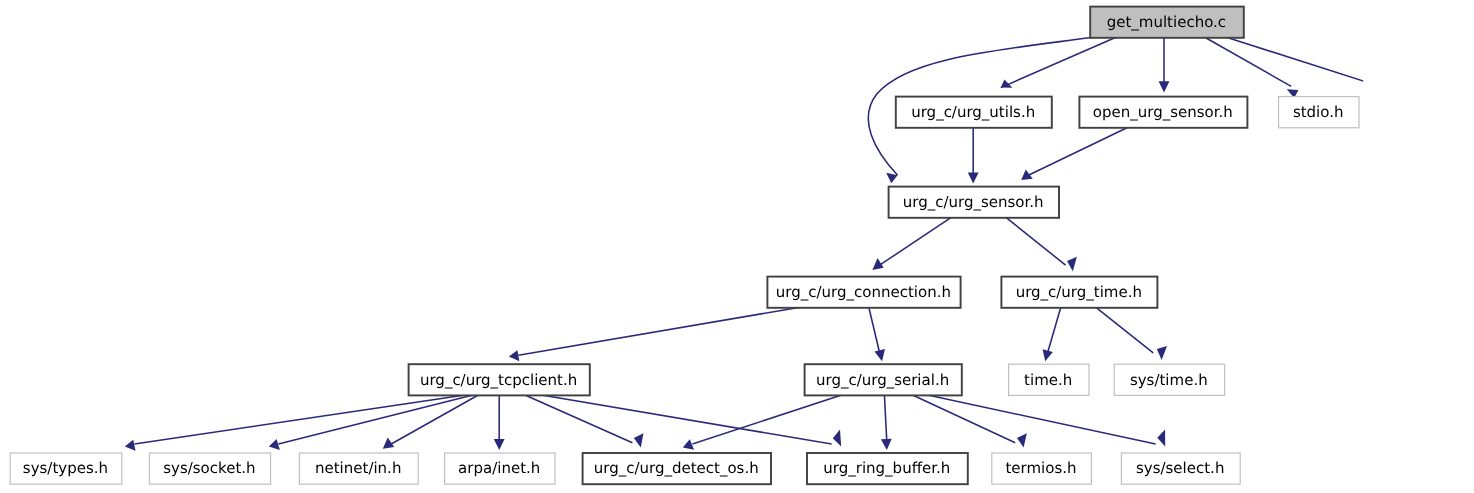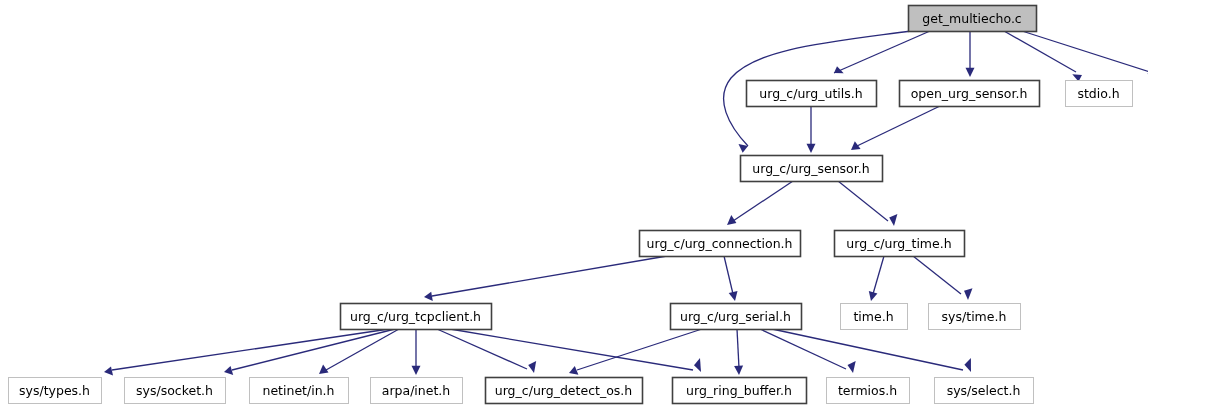--- a/index.html
+++ b/index.html
@@ -7,21 +7,20 @@
     padding: 0;
     background: #ffffff;
   }
   #graph-root {
     position: relative;
     width: 1136px;
     height: 411px;
     background: #ffffff;
     font-family: "DejaVu Sans", "Liberation Sans", sans-serif;
     overflow: hidden;
-    padding-left: 12px;
   }
   svg.graph-canvas {
     position: absolute;
     top: 0;
     left: 0;
     width: 1228px;
     height: 411px;
   }
   .node-rect {
     fill: #ffffff;

